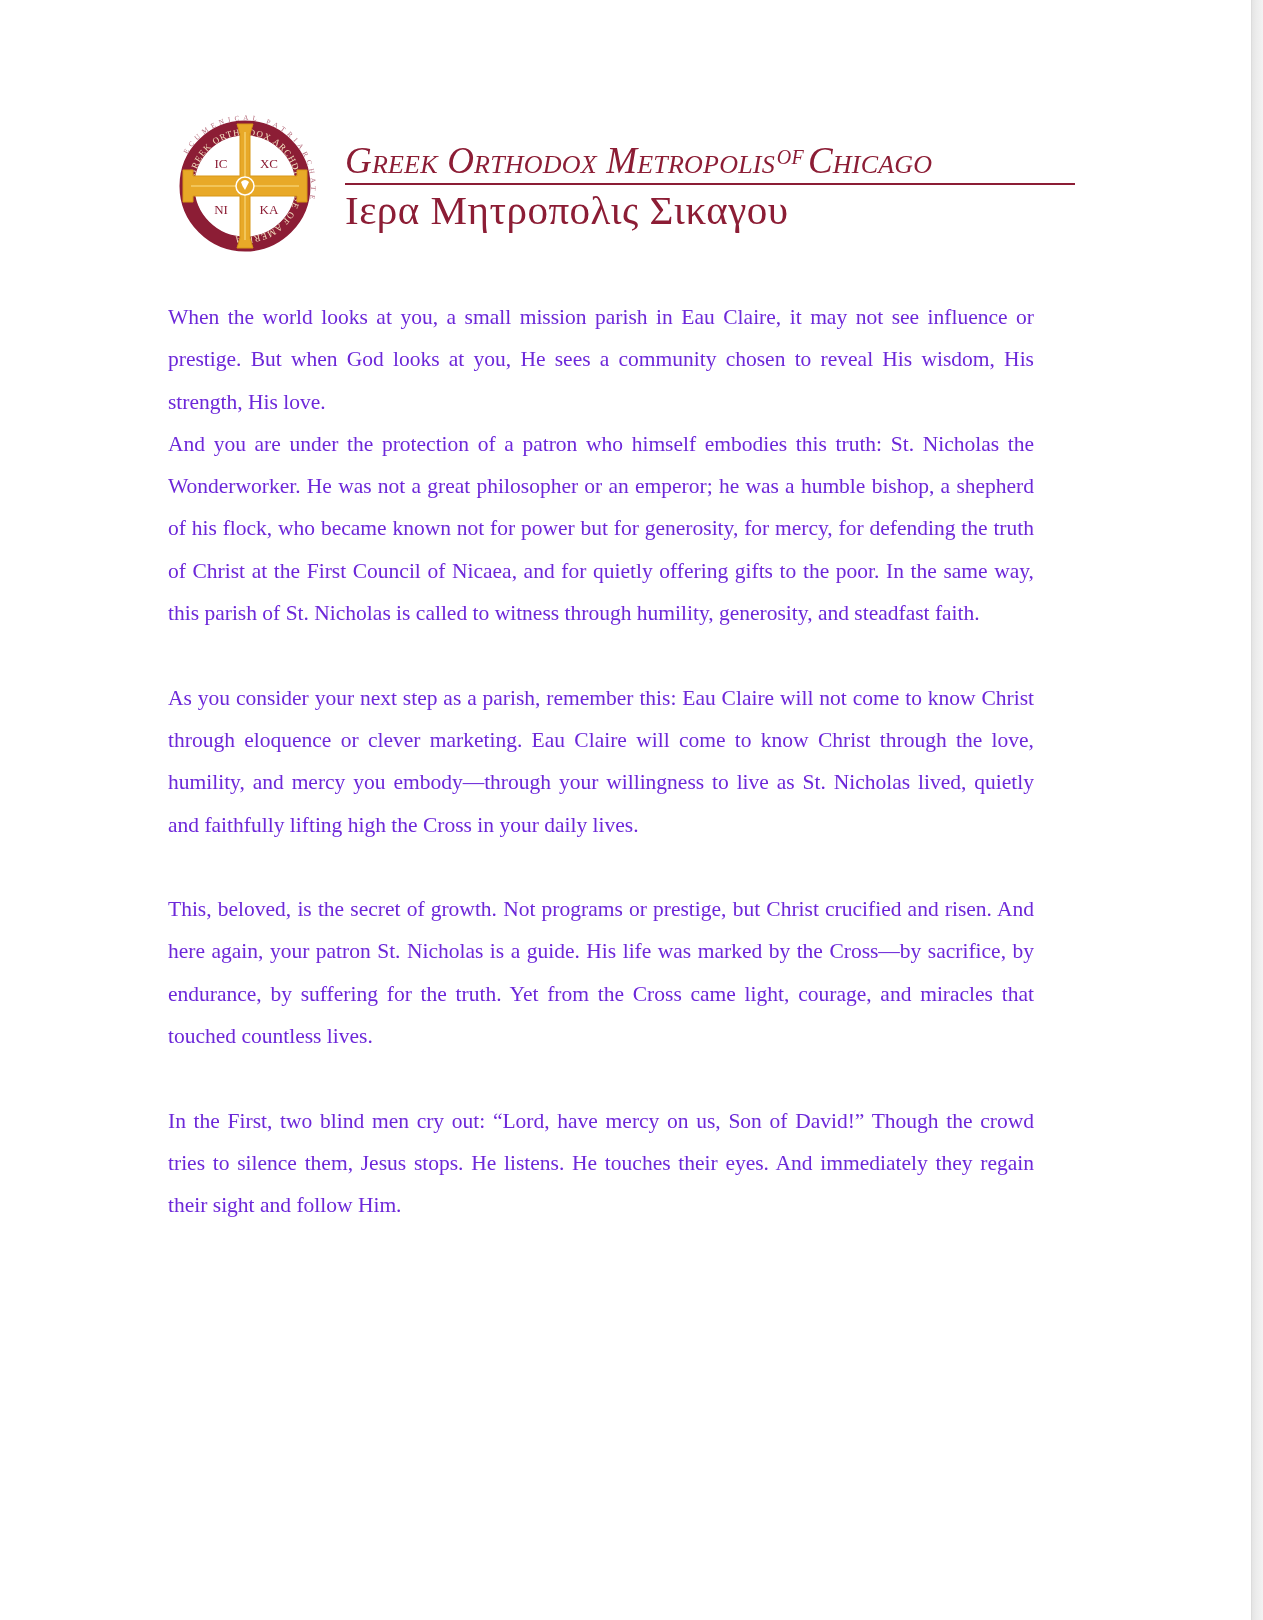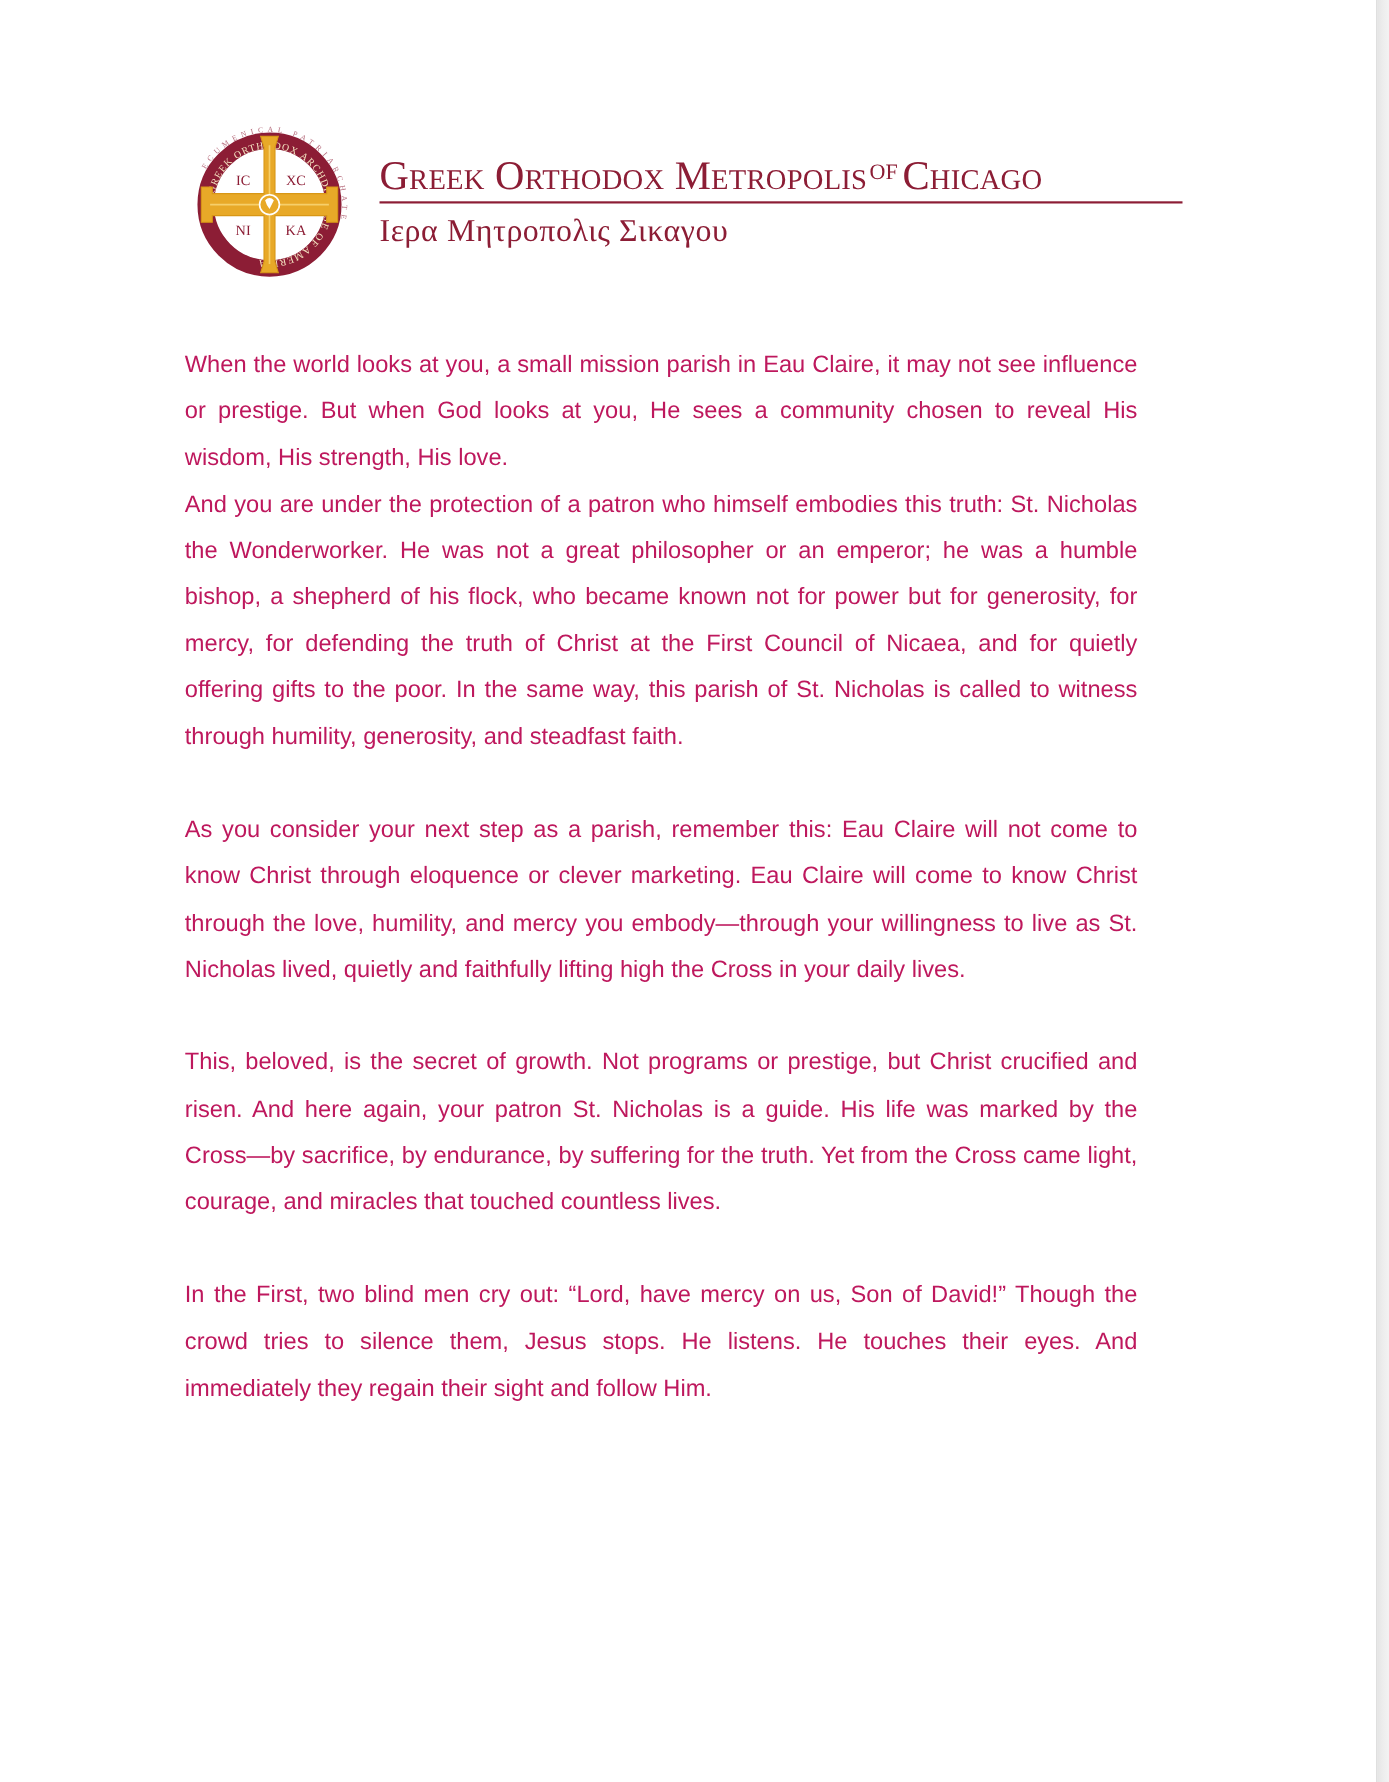--- a/index.html
+++ b/index.html
@@ -48,20 +48,21 @@
     position: absolute;
     left: 177px;
     top: 27px;
     white-space: nowrap;
     color: #8c1d35;
     font-family: "Liberation Serif", "DejaVu Serif", serif;
     font-size: 37px;
     letter-spacing: 0.2px;
     line-height: 40px;
     font-variant: small-caps;
+    font-style: italic;
   }
   .lh-title .of {
     font-size: 20px;
     vertical-align: 9px;
     margin: 0 4px 0 2px;
     font-variant: normal;
   }
   .lh-rule {
     position: absolute;
     left: 177px;
@@ -70,32 +71,32 @@
     height: 2px;
     background: #8c1d35;
   }
   .lh-greek {
     position: absolute;
     left: 177px;
     top: 80px;
     white-space: nowrap;
     color: #8c1d35;
     font-family: "Liberation Serif", "DejaVu Serif", serif;
-    font-size: 29px;
+    font-size: 41px;
     line-height: 40px;
     letter-spacing: 0.5px;
   }
   
   .body-text {
     position: absolute;
     left: 168px;
-    top: 310px;
+    top: 296px;
     width: 866px;
-    color: #be185d;
-    font-family: Liberation Sans, sans-serif;
+    color: #6d28d9;
+    font-family: Liberation Serif, serif;
     font-size: 21.5px;
     line-height: 42.3px;
     text-align: justify;
   }
   .body-text p {
     margin: 0;
   }
   .body-text p.gap {
     margin-top: 42.3px;
   }

